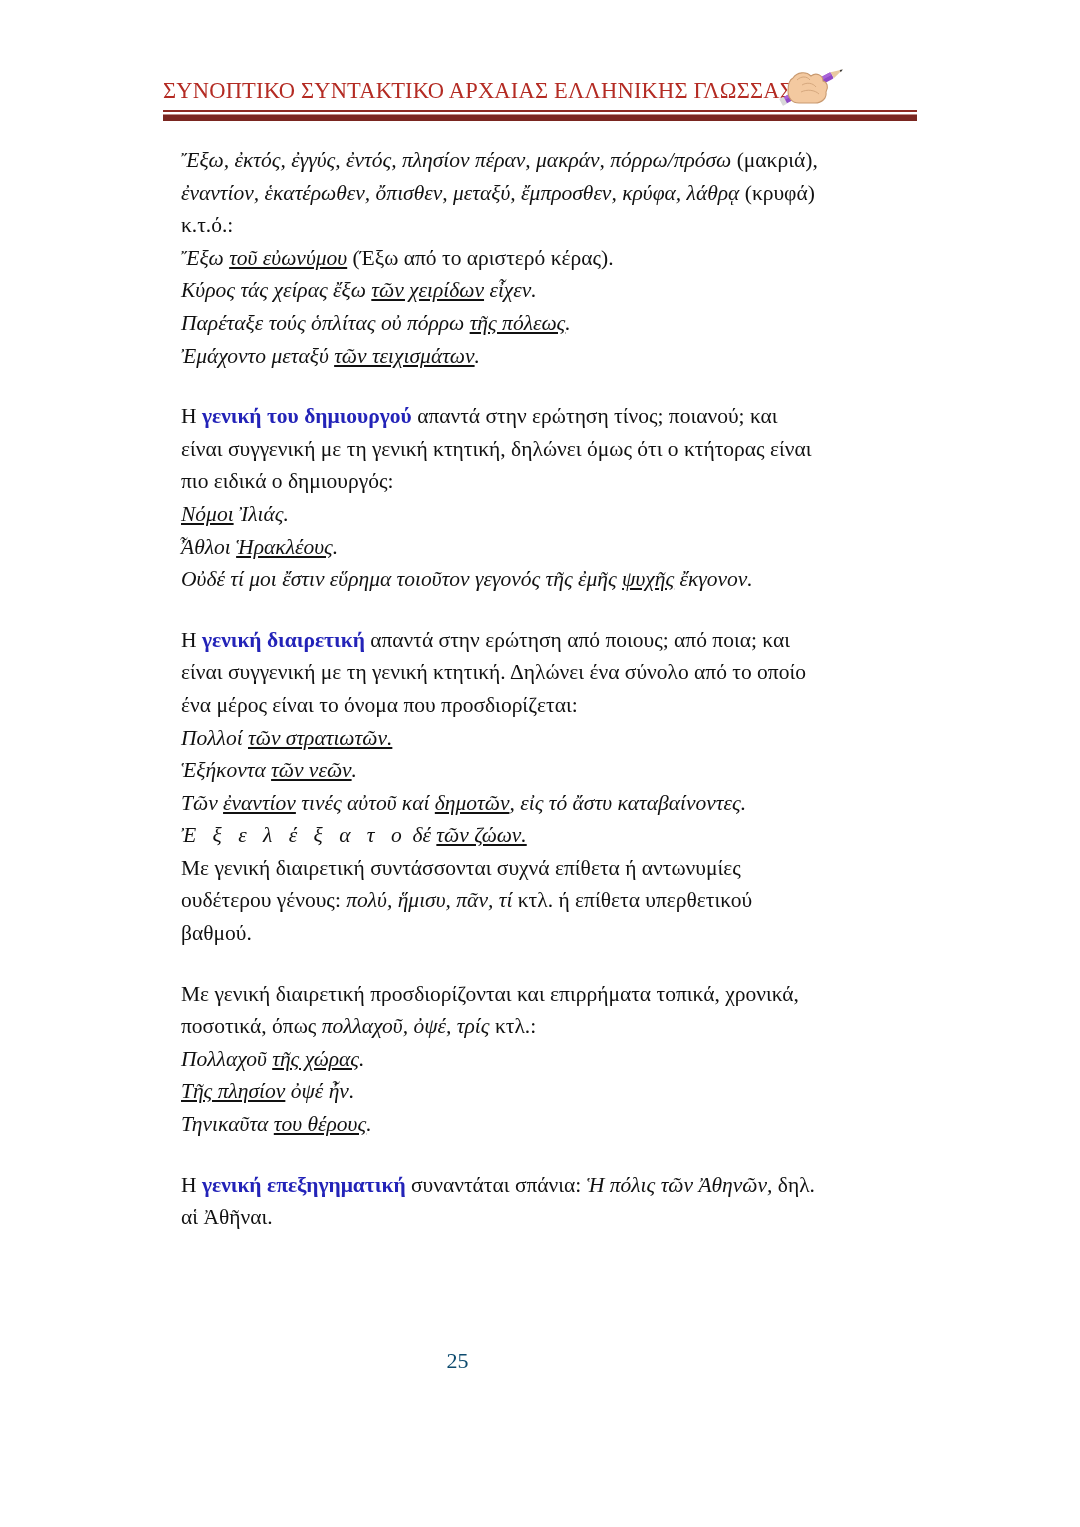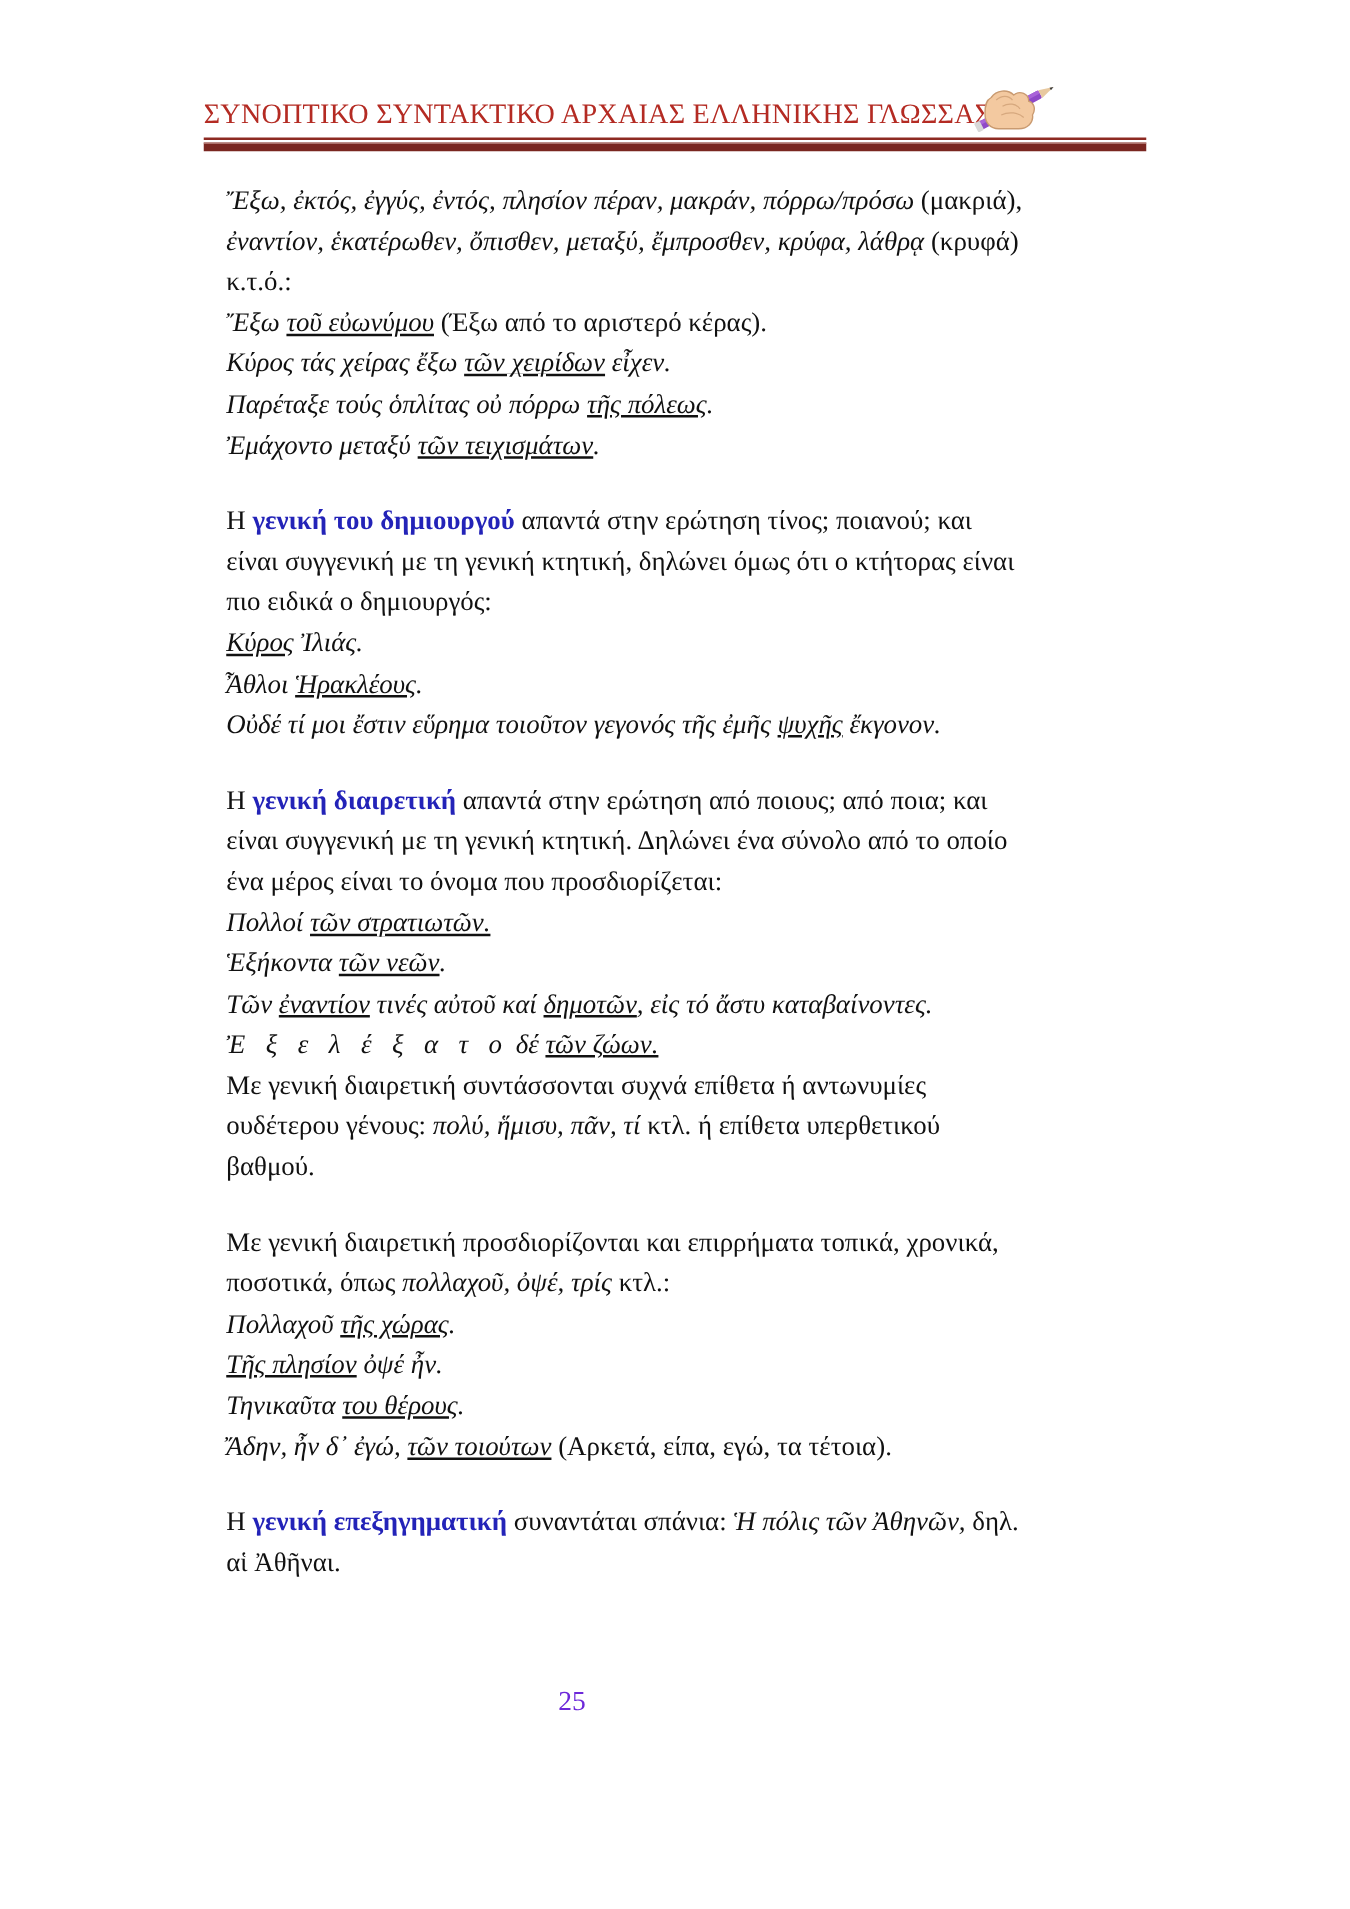--- a/index.html
+++ b/index.html
@@ -102,21 +102,21 @@
   
   .page-number {
     position: absolute;
     left: 0;
     top: 1348px;
     width: 1080px;
     text-align: center;
     padding-right: 165px;
     box-sizing: border-box;
     font-size: 22px;
-    color: #6d28d9;
+    color: #0c4a6e;
   }
 </style>
 </head>
 <body>
 
 <div class="page">
 
   <div class="header">
     <div class="header-title">ΣΥΝΟΠΤΙΚΟ ΣΥΝΤΑΚΤΙΚΟ ΑΡΧΑΙΑΣ ΕΛΛΗΝΙΚΗΣ ΓΛΩΣΣΑΣ</div>
     <div class="header-icon">
@@ -149,21 +149,21 @@
         <div class="line"><span class="rm">κ.τ.ό.:</span></div>
         <div class="line"><span class="it">Ἔξω </span><span class="it u">τοῦ εὐωνύμου</span><span class="rm"> (Έξω από το αριστερό κέρας).</span></div>
         <div class="line"><span class="it">Κύρος τάς χείρας ἔξω </span><span class="it u">τῶν χειρίδων</span><span class="it"> εἶχεν.</span></div>
         <div class="line"><span class="it">Παρέταξε τούς ὁπλίτας οὐ πόρρω </span><span class="it u">τῆς πόλεως</span><span class="it">.</span></div>
         <div class="line"><span class="it">Ἐμάχοντο μεταξύ </span><span class="it u">τῶν τειχισμάτων</span><span class="it">.</span></div>
       </div>
       <div class="block">
         <div class="line"><span class="rm">Η </span><span class="kw">γενική του δημιουργού</span><span class="rm"> απαντά στην ερώτηση τίνος; ποιανού; και</span></div>
         <div class="line"><span class="rm">είναι συγγενική με τη γενική κτητική, δηλώνει όμως ότι ο κτήτορας είναι</span></div>
         <div class="line"><span class="rm">πιο ειδικά ο δημιουργός:</span></div>
-        <div class="line"><span class="it u">Κύρος</span><span class="it"> Ἰλιάς.</span></div>
+        <div class="line"><span class="it u">Νόμοι</span><span class="it"> Ἰλιάς.</span></div>
         <div class="line"><span class="it">Ἆθλοι </span><span class="it u">Ἡρακλέους</span><span class="it">.</span></div>
         <div class="line"><span class="it">Οὐδέ τί μοι ἔστιν εὕρημα τοιοῦτον γεγονός τῆς ἐμῆς </span><span class="it u">ψυχῆς</span><span class="it"> ἔκγονον.</span></div>
       </div>
       <div class="block">
         <div class="line"><span class="rm">Η </span><span class="kw">γενική διαιρετική</span><span class="rm"> απαντά στην ερώτηση από ποιους; από ποια; και</span></div>
         <div class="line"><span class="rm">είναι συγγενική με τη γενική κτητική. Δηλώνει ένα σύνολο από το οποίο</span></div>
         <div class="line"><span class="rm">ένα μέρος είναι το όνομα που προσδιορίζεται:</span></div>
         <div class="line"><span class="it">Πολλοί </span><span class="it u">τῶν στρατιωτῶν.</span></div>
         <div class="line"><span class="it">Ἑξήκοντα </span><span class="it u">τῶν νεῶν</span><span class="it">.</span></div>
         <div class="line"><span class="it">Τῶν </span><span class="it u">ἐναντίον</span><span class="it"> τινές αὐτοῦ καί </span><span class="it u">δημοτῶν</span><span class="it">, εἰς τό ἄστυ καταβαίνοντες.</span></div>
@@ -171,21 +171,20 @@
         <div class="line"><span class="rm">Με γενική διαιρετική συντάσσονται συχνά επίθετα ή αντωνυμίες</span></div>
         <div class="line"><span class="rm">ουδέτερου γένους: </span><span class="it">πολύ, ἥμισυ, πᾶν, τί </span><span class="rm">κτλ. ή επίθετα υπερθετικού</span></div>
         <div class="line"><span class="rm">βαθμού.</span></div>
       </div>
       <div class="block">
         <div class="line"><span class="rm">Με γενική διαιρετική προσδιορίζονται και επιρρήματα τοπικά, χρονικά,</span></div>
         <div class="line"><span class="rm">ποσοτικά, όπως </span><span class="it">πολλαχοῦ, ὀψέ, τρίς </span><span class="rm">κτλ.:</span></div>
         <div class="line"><span class="it">Πολλαχοῦ </span><span class="it u">τῆς χώρας</span><span class="it">.</span></div>
         <div class="line"><span class="it u">Τῆς πλησίον</span><span class="it"> ὀψέ ἦν.</span></div>
         <div class="line"><span class="it">Τηνικαῦτα </span><span class="it u">του θέρους</span><span class="it">.</span></div>
-        <div class="line"><span class="it">Ἄδην, ἦν δ᾽ ἐγώ, </span><span class="it u">τῶν τοιούτων</span><span class="rm"> (Αρκετά, είπα, εγώ, τα τέτοια).</span></div>
       </div>
       <div class="block">
         <div class="line"><span class="rm">Η </span><span class="kw">γενική επεξηγηματική</span><span class="rm"> συναντάται σπάνια: </span><span class="it">Ἡ πόλις τῶν Ἀθηνῶν, </span><span class="rm">δηλ.</span></div>
         <div class="line"><span class="rm">αἱ Ἀθῆναι.</span></div>
       </div>
     </div>
 
   <div class="page-number">25</div>
 
 </div>

